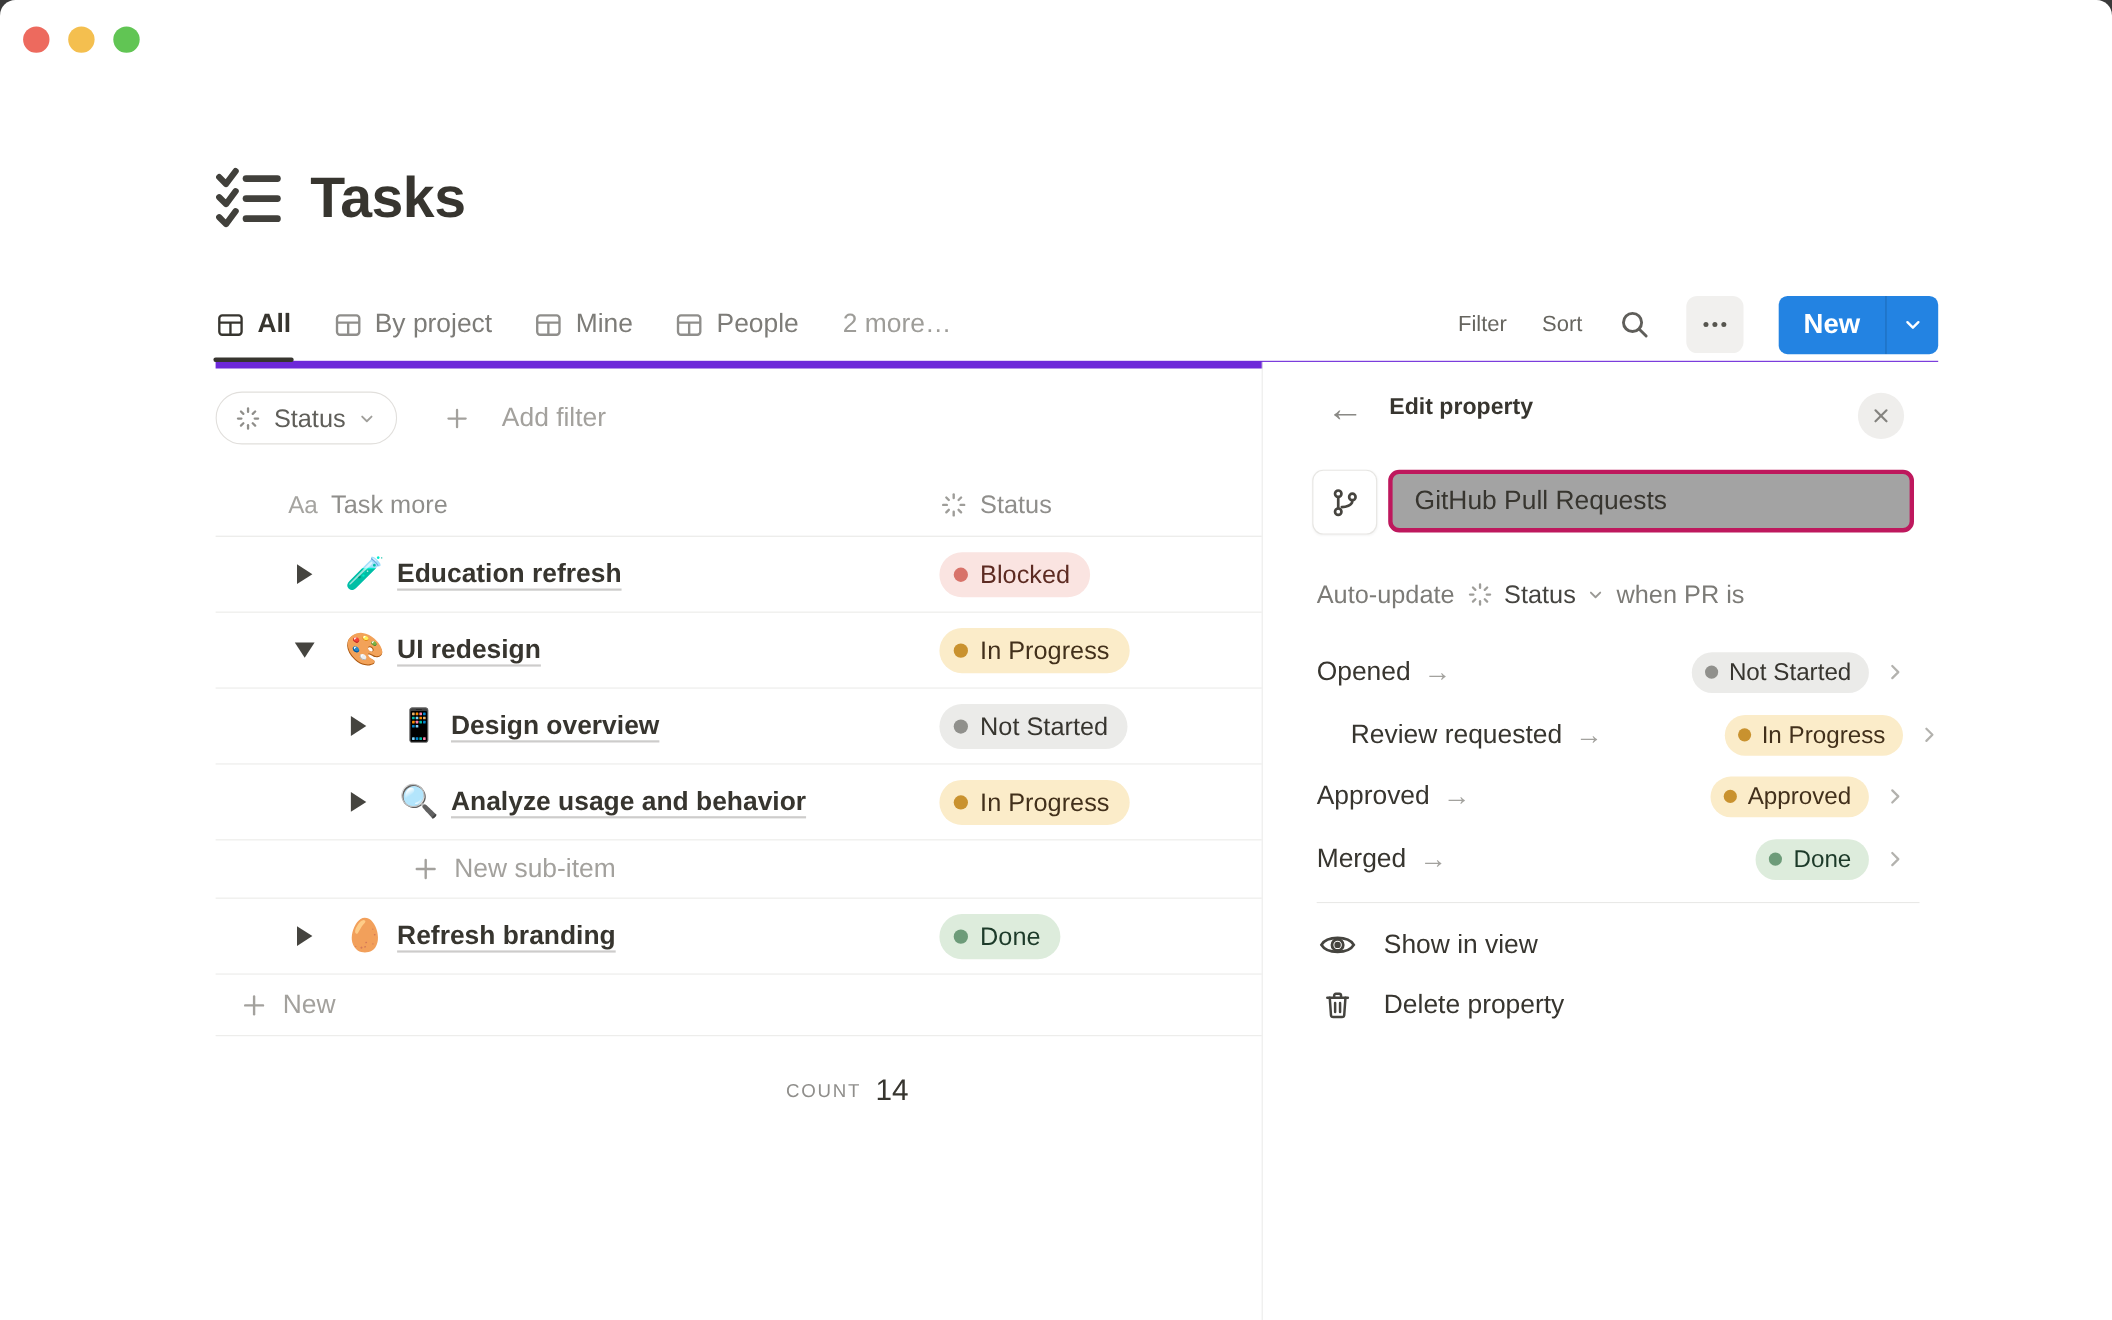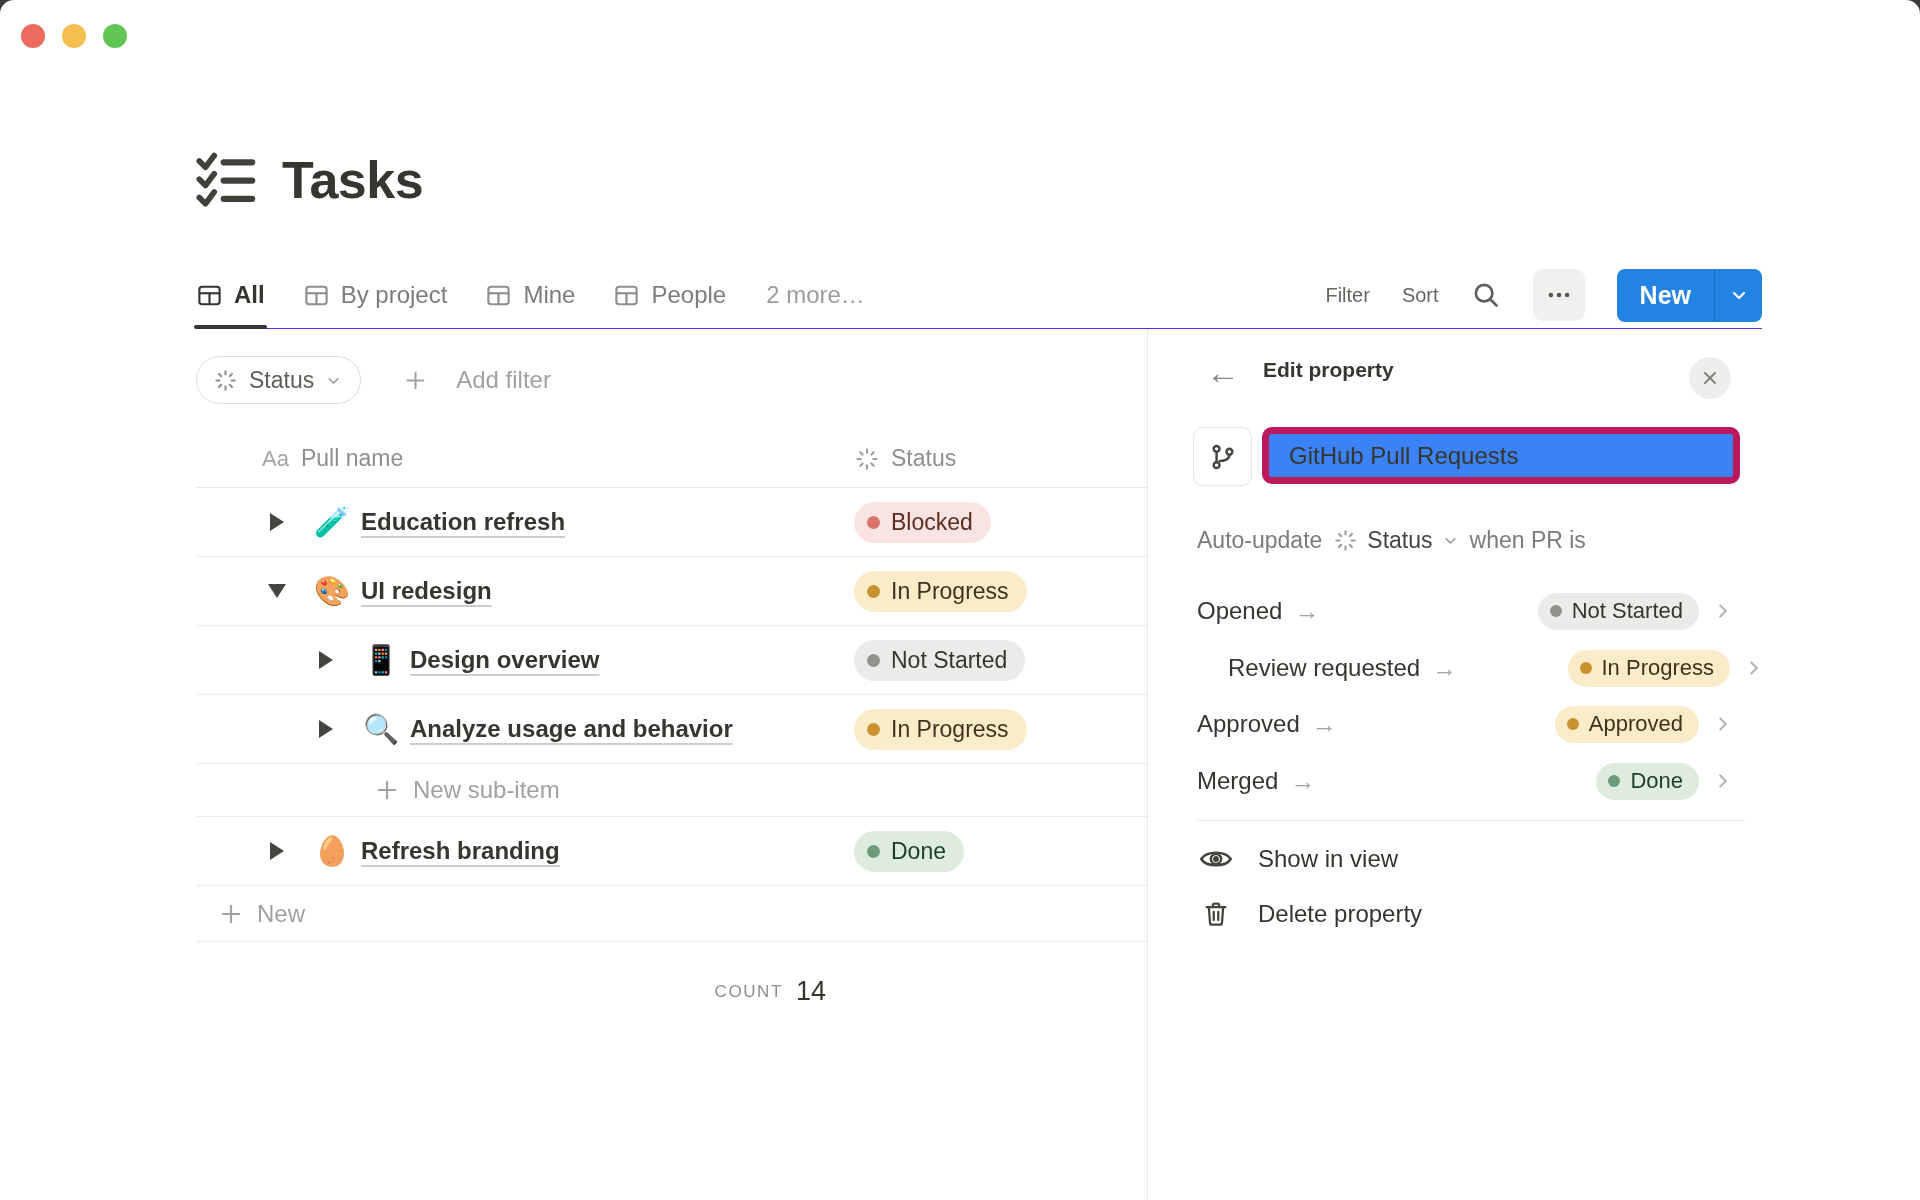--- a/index.html
+++ b/index.html
@@ -19,21 +19,21 @@
   .tl-yellow{background:#f4bf4f;}
   .tl-green{background:#61c554;}
 
   
   .page-header{position:absolute;left:196px;top:150px;display:flex;align-items:center;gap:24px;}
   .page-title{font-size:52px;font-weight:700;letter-spacing:-0.5px;color:#37352f;margin:0;}
 
   
   .view-bar{
     position:absolute;left:196px;right:158px;top:262px;height:66px;
-    display:flex;align-items:center;border-bottom:1px solid #6d28d9;
+    display:flex;align-items:center;border-bottom:7px solid #6d28d9;
   }
   .tabs{display:flex;align-items:stretch;gap:38px;height:100%;}
   .tab{position:relative;display:flex;align-items:center;gap:11px;font-size:24px;color:#7d7c78;cursor:pointer;}
   .tab svg{color:#8f8e8b;}
   .tab.active{color:#37352f;font-weight:700;}
   .tab.active svg{color:#37352f;}
   .tab.active::after{content:"";position:absolute;left:-2px;right:-2px;bottom:-1px;height:4px;background:#37352f;border-radius:2px;}
   .tab-more{display:flex;align-items:center;font-size:24px;color:#9e9d99;margin-left:2px;cursor:pointer;}
   .toolbar{margin-left:auto;display:flex;align-items:center;gap:32px;}
   .tool-text{font-size:20px;color:#66655f;cursor:pointer;}
@@ -99,21 +99,21 @@
   .close-btn{
     position:absolute;left:541px;top:28px;width:42px;height:42px;border-radius:50%;
     background:#efeeec;display:flex;align-items:center;justify-content:center;cursor:pointer;color:#84837f;
   }
   .prop-icon-box{
     position:absolute;left:45px;top:98px;width:57px;height:57px;border:1px solid #e7e6e3;border-radius:10px;
     display:flex;align-items:center;justify-content:center;box-shadow:0 1px 2px rgba(0,0,0,0.04);cursor:pointer;background:#fff;color:#46443f;
   }
   .prop-name-input{
     position:absolute;left:114px;top:98px;width:478px;height:57px;box-sizing:border-box;
-    background:#3b82f6;border:7px solid #be185d;border-radius:10px;padding:0 20px;
+    background:#a3a3a3;border:4px solid #be185d;border-radius:10px;padding:0 20px;
     font-size:24px;color:#37352f;font-family:inherit;outline:none;
   }
   .auto-row{position:absolute;left:49px;top:198px;display:flex;align-items:center;gap:11px;font-size:23px;color:#7c7b77;}
   .auto-prop{display:inline-flex;align-items:center;gap:9px;color:#454440;cursor:pointer;}
   .map-row{position:absolute;left:49px;width:537px;height:44px;display:flex;align-items:center;}
   .map-event{font-size:24px;color:#37352f;}
   .map-arrow{font-size:25px;color:#a3a29e;margin-left:12px;}
   .map-pill{margin-left:auto;}
   .map-chevron{margin-left:13px;color:#b3b2ae;display:flex;cursor:pointer;}
   .panel-divider{position:absolute;left:49px;top:491px;width:548px;height:1px;background:#e9e9e7;}
@@ -254,21 +254,21 @@
         </svg>
       </span>
       <span>Add filter</span>
     </div>
   </div>
 
   <div class="table">
     <div class="t-head">
       <div class="name-col">
         <span class="aa">Aa</span>
-        <span>Pull name</span>
+        <span>Task more</span>
       </div>
       <div class="status-col">
         <span>
           <svg width="26" height="26" viewBox="0 0 24 24" fill="none" stroke="#9e9d99" stroke-width="2" stroke-linecap="round">
             <path d="M12 3.2 V6.2"></path>
               <path d="M12 17.8 V20.8"></path>
             <path d="M3.2 12 H6.2"></path>
               <path d="M17.8 12 H20.8"></path>
             <path d="M5.8 5.8 L7.9 7.9"></path>
               <path d="M16.1 16.1 L18.2 18.2"></path>

